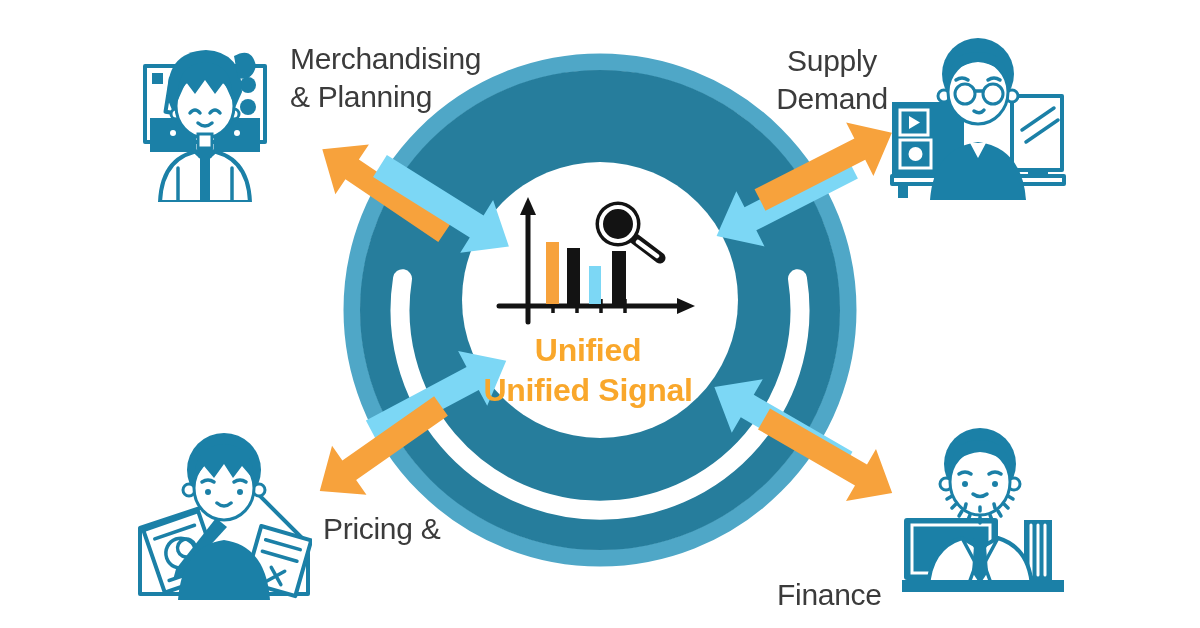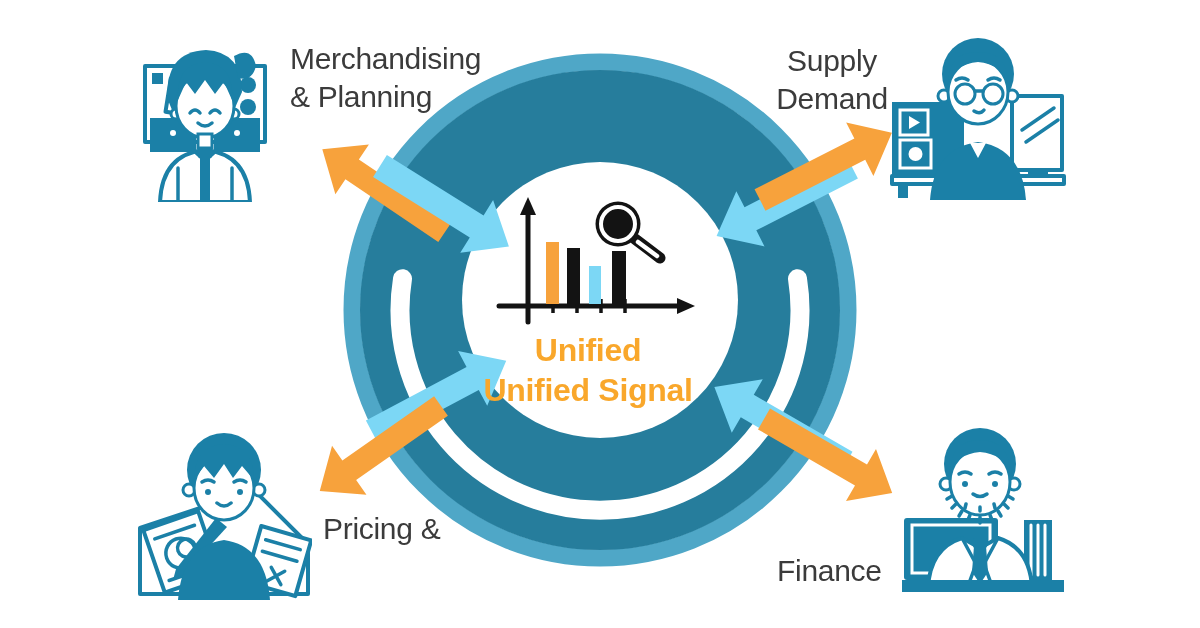--- a/index.html
+++ b/index.html
@@ -245,21 +245,21 @@
 
   <div class="label centered" style="left:762px;top:42px;width:140px;">
     <div>Supply</div>
     <div>Demand</div>
   </div>
 
   <div class="label" style="left:307px;top:510px;margin-left:16px;">
     <div>Pricing &amp;</div>
   </div>
 
-  <div class="label" style="left:777px;top:552px;">
+  <div class="label" style="left:777px;top:576px;">
     <div>Finance</div>
   </div>
 
   <div class="center-label">
     <div>Unified</div>
     <div>Unified Signal</div>
   </div>
 
 </div>
 

